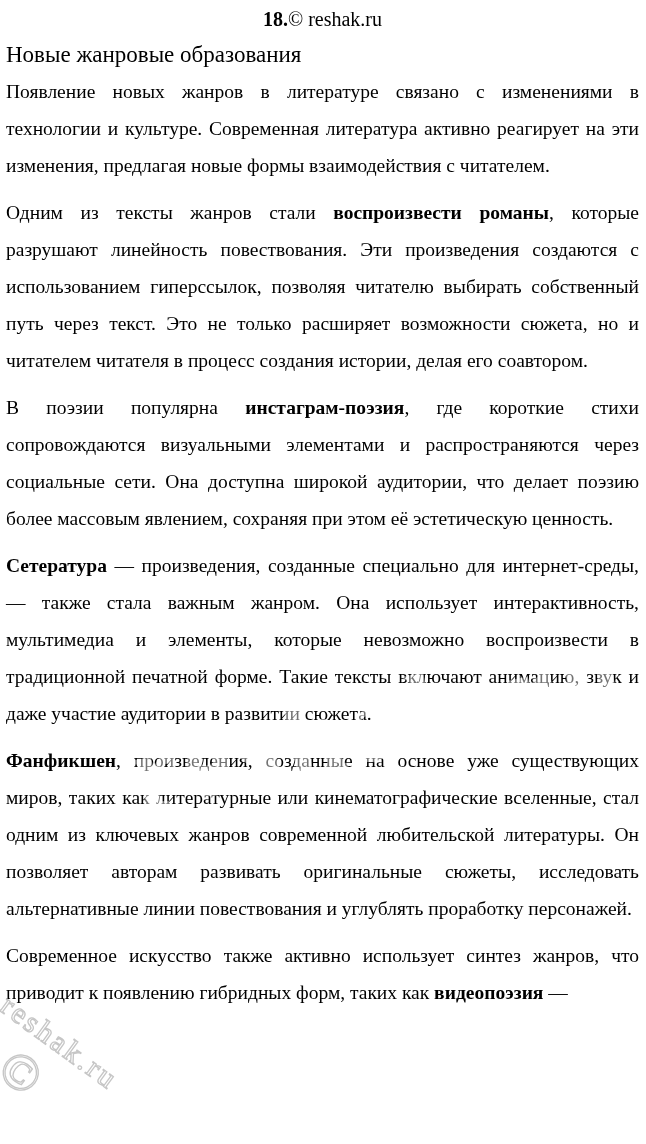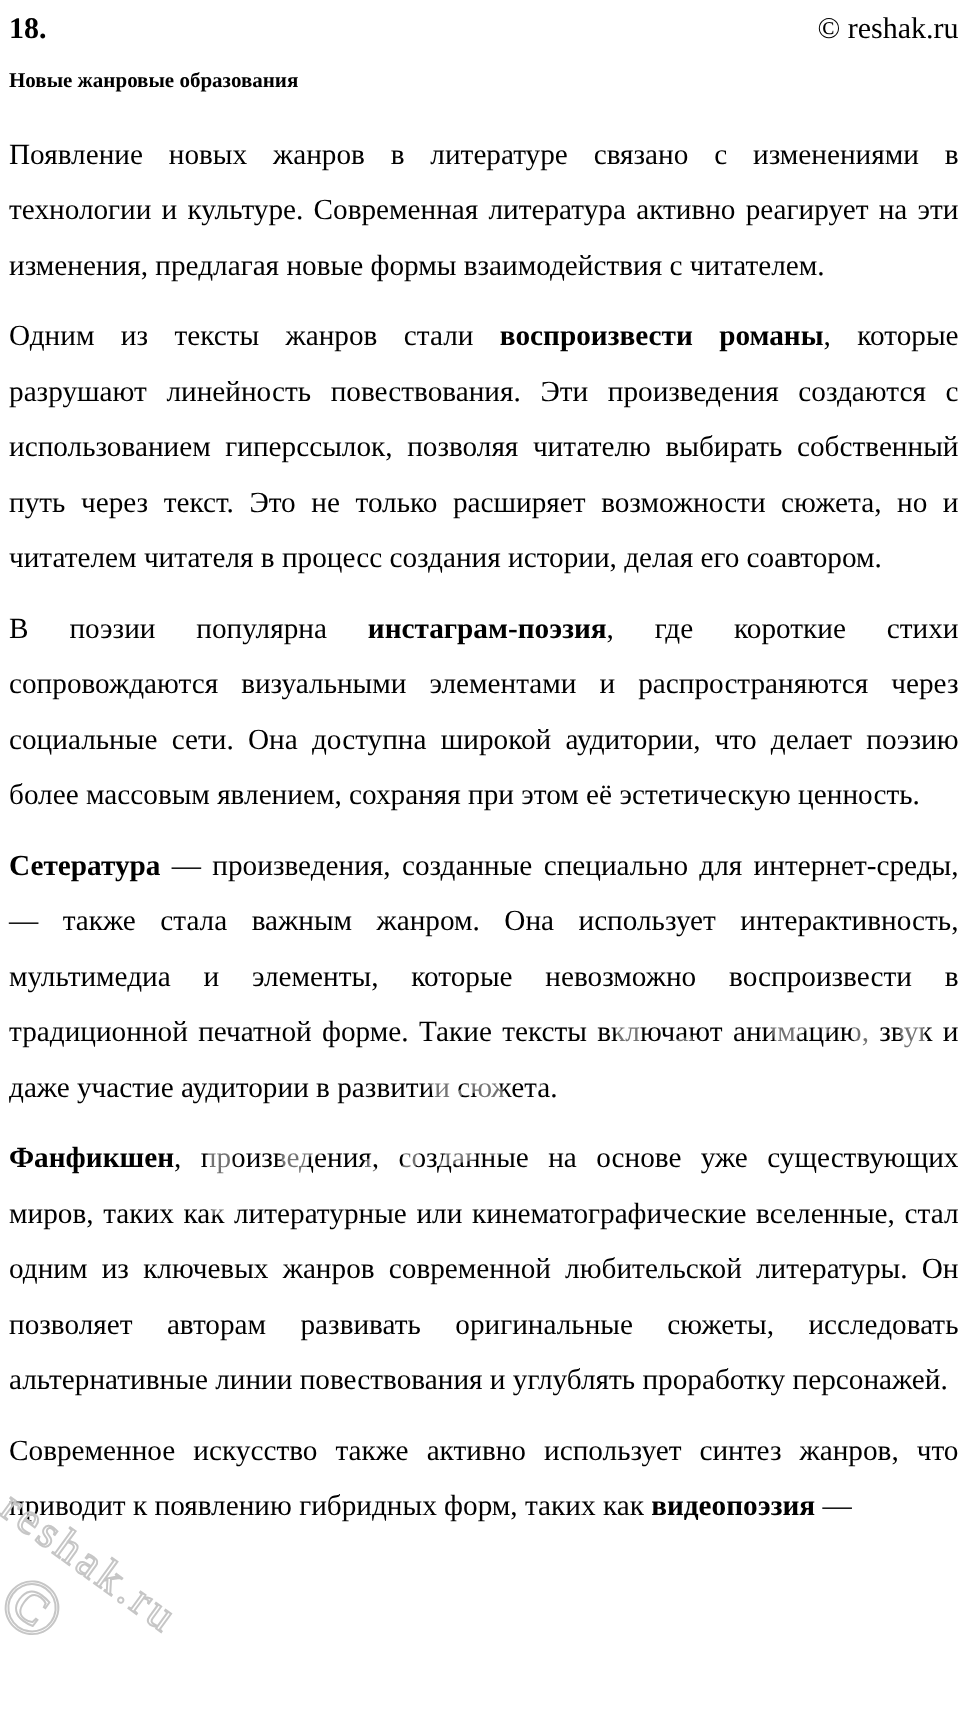--- a/index.html
+++ b/index.html
@@ -9,38 +9,38 @@
     height: 1144px;
     position: relative;
     overflow: hidden;
     color: #000;
     font-family: "Liberation Serif", "DejaVu Serif", serif;
     font-size: 19.5px;
     padding: 6px 7px 0 6px;
   }
   .top-row {
     display: flex;
-    justify-content: space-between;
+    justify-content: center;
     align-items: baseline;
     font-size: 20px;
     line-height: 26px;
   }
   .top-num { font-weight: bold; }
   .doc-title {
-    font-size: 14px;
+    font-size: 23px;
     line-height: 28px;
-    font-weight: bold;
+    font-weight: normal;
     margin-top: 9px;
   }
   .doc-body p {
     text-align: justify;
     line-height: 37px;
     margin-top: 10px;
   }
-  .doc-body p.first { margin-top: 16px; }
+  .doc-body p.first { margin-top: 4px; }
   b { font-weight: bold; }
 
   
   .wm-site {
     position: absolute;
     left: 14px;
     top: 988px;
     font-size: 30px;
     letter-spacing: 3px;
     transform: rotate(36deg);

